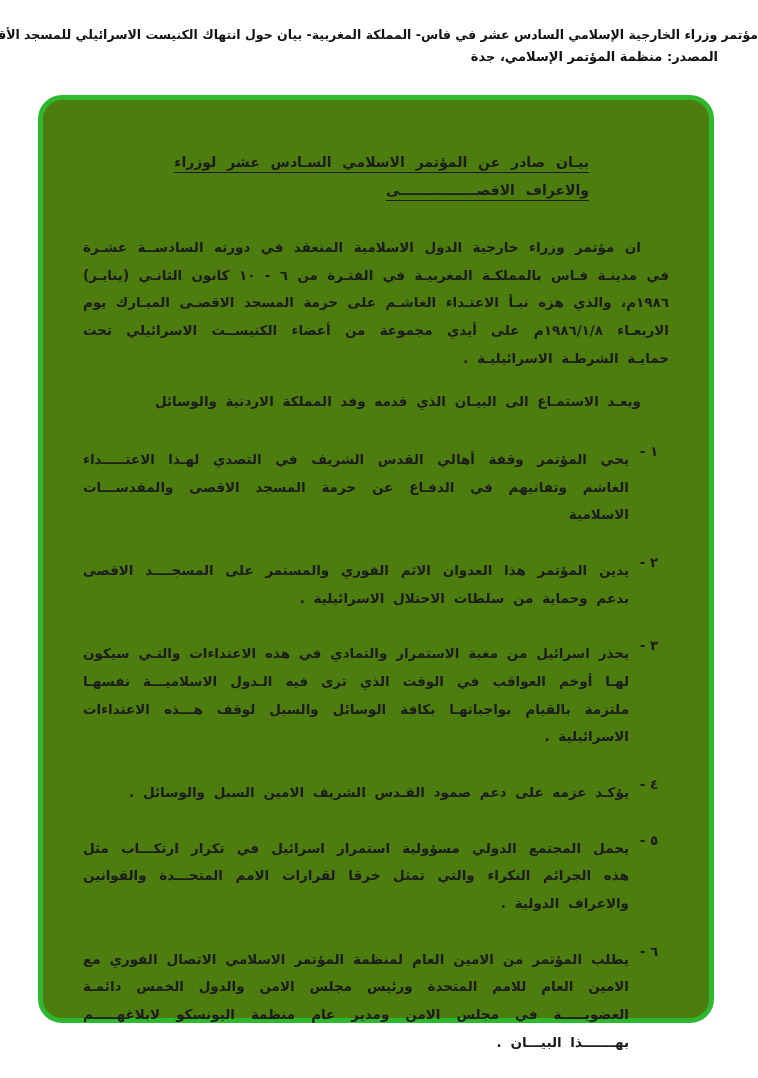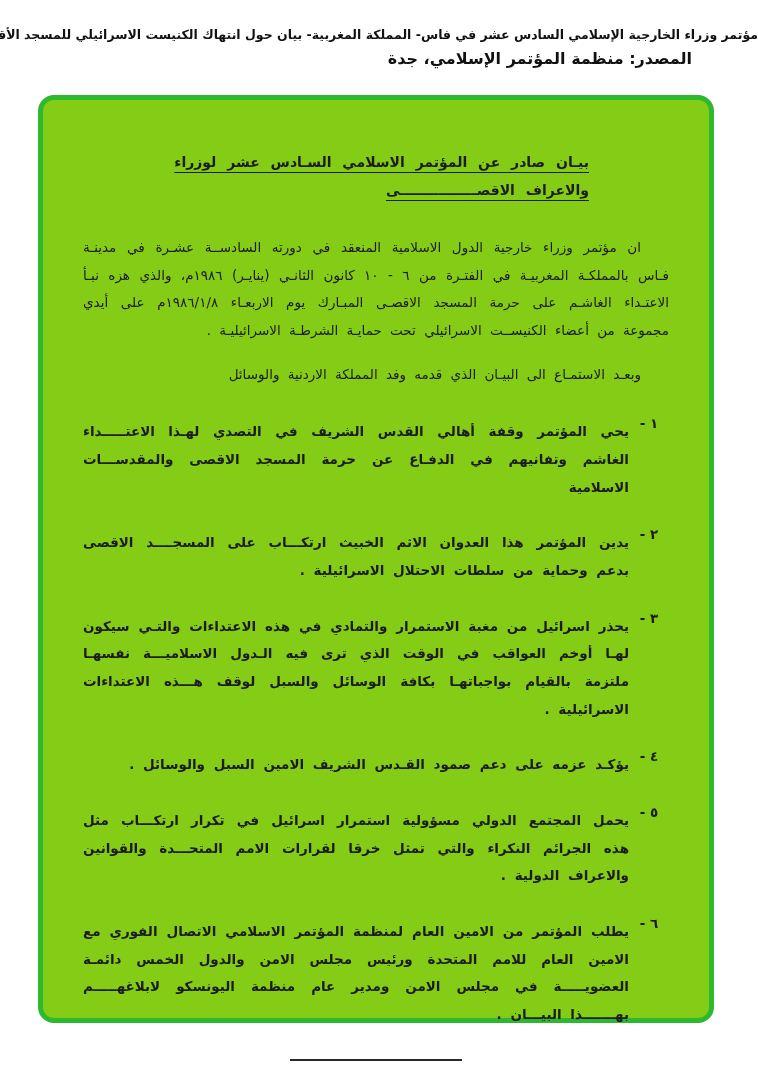--- a/index.html
+++ b/index.html
@@ -23,37 +23,37 @@
   }
   .header-title {
     font-size: 12.5px;
     font-weight: bold;
     color: #111111;
     white-space: nowrap;
     overflow: hidden;
     line-height: 1.5;
   }
   .header-source {
-    font-size: 16px;
+    font-size: 13px;
     font-weight: bold;
     color: #111111;
     text-align: right;
-    padding-right: 66px;
+    padding-right: 40px;
     margin-top: 4px;
   }
   
   .doc-frame {
     position: absolute;
     left: 38px;
     top: 95px;
     width: 676px;
     height: 928px;
     border: 5px solid #2eb82e;
-    border-radius: 16px;
-    background: #84cc16;
+    border-radius: 24px;
+    background: #4d7c0f;
     box-sizing: border-box;
   }
   .doc-inner {
     padding: 48px 40px 0 40px;
     color: #1c1c1c;
   }
   
   .doc-title {
     margin-right: 80px;
     margin-left: 140px;
@@ -65,21 +65,21 @@
     letter-spacing: 1px;
     word-spacing: 6px;
     line-height: 2.0;
     text-decoration: underline;
     text-underline-offset: 5px;
     white-space: nowrap;
   }
   
   .paragraph {
     font-size: 13.5px;
-    font-weight: normal;
+    font-weight: bold;
     line-height: 2.05;
     text-align: justify;
     word-spacing: 4px;
     margin-bottom: 16px;
   }
   .paragraph.indent-first {
     text-indent: 28px;
   }
   
   .items {
@@ -138,21 +138,21 @@
 
       <div class="items">
 
         <div class="item">
           <div class="item-marker">١ -</div>
           <div class="item-text">يحي المؤتمر وقفة أهالي القدس الشريف في التصدي لهـذا الاعتـــــداء الغاشم وتفانيهم في الدفـاع عن حرمة المسجد الاقصى والمقدســـات الاسلامية</div>
         </div>
 
         <div class="item">
           <div class="item-marker">٢ -</div>
-          <div class="item-text">يدين المؤتمر هذا العدوان الاثم الخبيث ارتكـــاب على المسجــــد الاقصى بدعم وحماية من سلطات الاحتلال الاسرائيلية .</div>
+          <div class="item-text">يدين المؤتمر هذا العدوان الاثم الفوري والمستمر على المسجــــد الاقصى بدعم وحماية من سلطات الاحتلال الاسرائيلية .</div>
         </div>
 
         <div class="item">
           <div class="item-marker">٣ -</div>
           <div class="item-text">يحذر اسرائيل من مغبة الاستمرار والتمادي في هذه الاعتداءات والتـي سيكون لهـا أوخم العواقب في الوقت الذي ترى فيه الـدول الاسلاميـــة نفسهـا ملتزمة بالقيام بواجباتهـا بكافة الوسائل والسبل لوقف هـــذه الاعتداءات الاسرائيلية .</div>
         </div>
 
         <div class="item">
           <div class="item-marker">٤ -</div>
           <div class="item-text">يؤكـد عزمه على دعم صمود القـدس الشريف الامين السبل والوسائل .</div>

